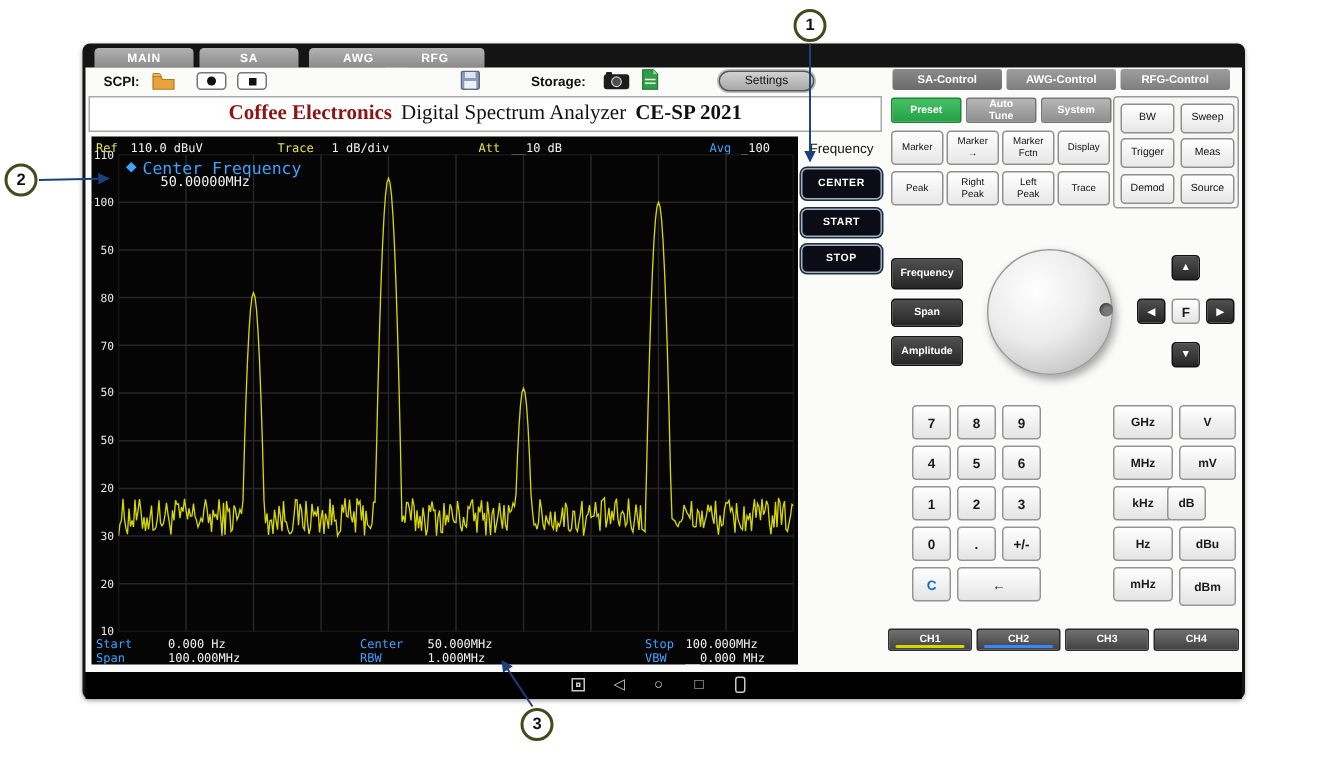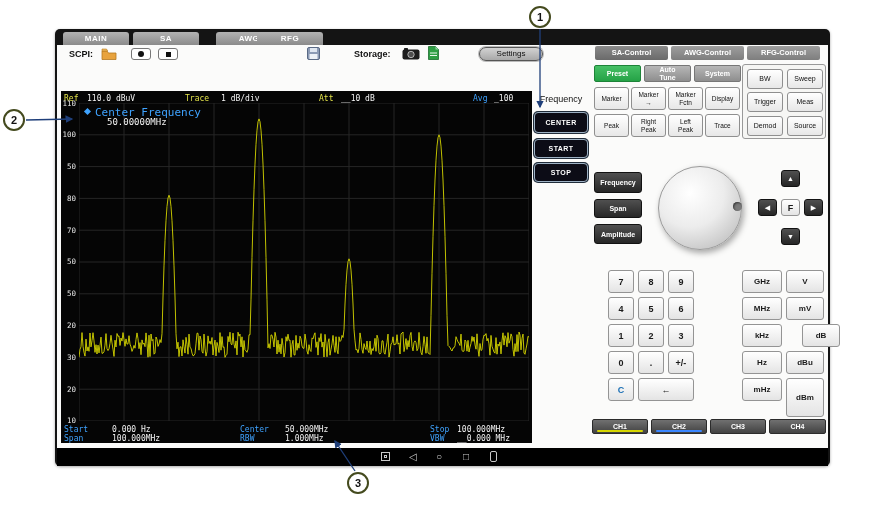--- a/index.html
+++ b/index.html
@@ -44,21 +44,21 @@
 </style>
 </head>
 <body>
 
 <div id="stage">
 
   <div id="tablet">
 
     <div class="devtab" style="left:8px">MAIN</div>
     <div class="devtab" style="left:78px">SA</div>
-    <div class="devtab" style="left:161px">AWG</div>
+    <div class="devtab" style="left:151px">AWG</div>
     <div class="devtab" style="left:202px">RFG</div>
 
     <div id="app">
 
       <span class="lbl" style="left:12px;top:4px">SCPI:</span>
       <span class="iconbtn" style="left:44px;top:2px">
         <svg width="16" height="13" viewBox="0 0 16 13">
           <path d="M1 4 h5 l1.5 2 H15 v6.5 H1 z" fill="#e8a33d" stroke="#b5791f" stroke-width="0.8"></path>
           <path d="M1 4 V2 h4.5 l1.2 2 z" fill="#f0b95c" stroke="#b5791f" stroke-width="0.6"></path>
         </svg>
@@ -91,20 +91,23 @@
           <rect x="2" y="6.5" width="7" height="1" fill="#fff" opacity="0.9"></rect>
           <rect x="2" y="9" width="7" height="1" fill="#fff" opacity="0.9"></rect>
         </svg>
       </span>
       <div class="settings">Settings</div>
 
       <div class="ctltab active" style="left:538px">SA-Control</div>
       <div class="ctltab" style="left:614px">AWG-Control</div>
       <div class="ctltab" style="left:690px">RFG-Control</div>
 
+      <div id="titlebar">
+        <span style="color:#8b1515;font-weight:bold;margin-right:6px">Coffee Electronics</span><span>Digital Spectrum Analyzer</span><span style="font-weight:bold;margin-left:6px">CE-SP 2021</span>
+      </div>
 
       <div id="display" class="mono">
         <span class="dlbl" style="left:3px;top:3px">Ref</span>
         <span class="dval" style="left:26px;top:3px">110.0 dBuV</span>
         <span class="dlbl" style="left:124px;top:3px">Trace</span>
         <span class="dval" style="left:160px;top:3px">1 dB/div</span>
         <span class="dlbl" style="left:258px;top:3px">Att</span>
         <span class="dval" style="left:280px;top:3px">__10 dB</span>
         <span class="dlbl dblue" style="left:412px;top:3px">Avg</span>
         <span class="dval" style="left:433px;top:3px">_100</span>
@@ -228,25 +231,25 @@
         <div class="key" style="left:48px;top:288px;width:26px;height:23px">.</div>
         <div class="key" style="left:78px;top:288px;width:26px;height:23px">+/-</div>
         <div class="key key-clear" style="left:18px;top:315px;width:26px;height:23px">C</div>
         <div class="key" style="left:48px;top:315px;width:56px;height:23px">←</div>
 
         <div class="key ukey" style="left:152px;top:207px;width:40px;height:23px">GHz</div>
         <div class="key ukey" style="left:196px;top:207px;width:38px;height:23px">V</div>
         <div class="key ukey" style="left:152px;top:234px;width:40px;height:23px">MHz</div>
         <div class="key ukey" style="left:196px;top:234px;width:38px;height:23px">mV</div>
         <div class="key ukey" style="left:152px;top:261px;width:40px;height:23px">kHz</div>
-        <div class="key ukey" style="left:212px;top:261px;width:38px;height:23px">dB</div>
+        <div class="key ukey" style="left:188px;top:261px;width:26px;height:23px">dB</div>
         <div class="key ukey" style="left:152px;top:288px;width:40px;height:23px">Hz</div>
         <div class="key ukey" style="left:196px;top:288px;width:38px;height:23px">dBu</div>
         <div class="key ukey" style="left:152px;top:315px;width:40px;height:23px">mHz</div>
-        <div class="key ukey" style="left:196px;top:315px;width:38px;height:39px">dBm</div>
+        <div class="key ukey" style="left:196px;top:315px;width:38px;height:26px">dBm</div>
 
         <div class="chan" style="left:2px">
             <span>CH1</span>
             <span class="chanbar" style="background:#d6d600"></span>
           </div>
         <div class="chan" style="left:61px">
             <span>CH2</span>
             <span class="chanbar" style="background:#3a86ff"></span>
           </div>
         <div class="chan" style="left:120px">

